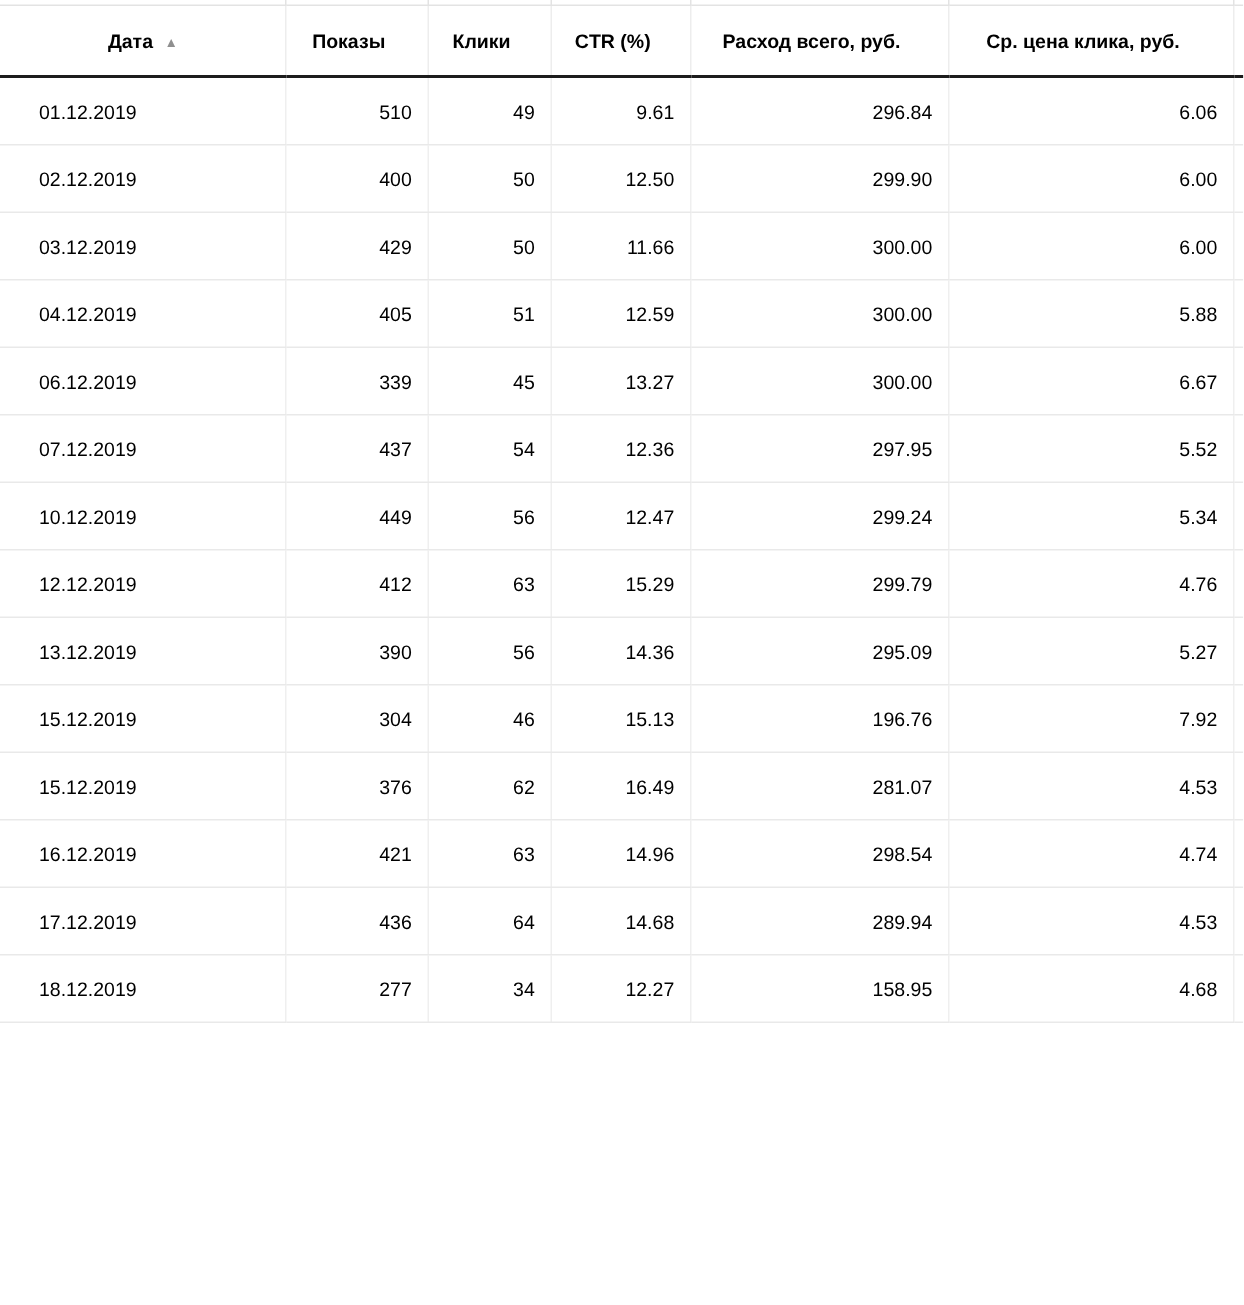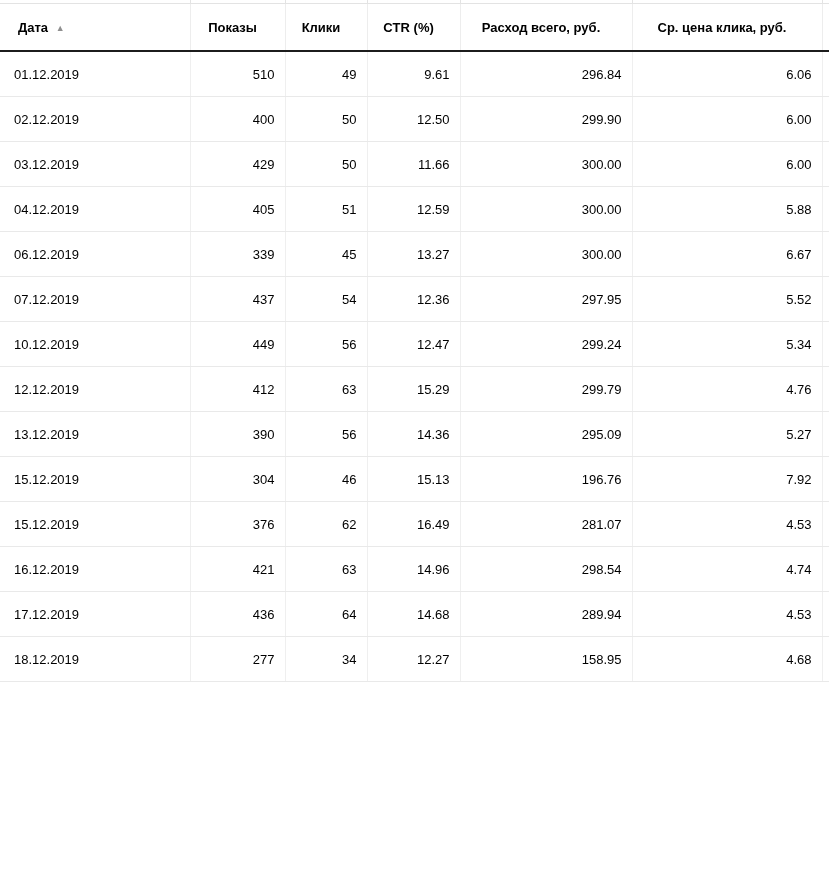--- a/index.html
+++ b/index.html
@@ -37,22 +37,22 @@
     font-weight: bold;
     font-size: 13px;
     color: #000000;
     text-align: center;
     padding-right: 10px;
     border-bottom: 2px solid #1c1c1c;
     border-right: 1px solid #ededed;
     cursor: pointer;
   }
   tr.header-row th.c-date {
-    text-align: left;
-    padding-left: 18px;
+    text-align: center;
+    padding-left: 1px;
     padding-right: 0;
   }
   tr.header-row th.spacer {
     border-right: none;
     padding: 0;
     cursor: default;
   }
   .sort-icon {
     color: #8f8f8f;
     font-size: 9px;
@@ -63,21 +63,21 @@
   
   tbody td {
     height: 44px;
     vertical-align: middle;
     border-bottom: 1px solid #e9e9e9;
     border-right: 1px solid #efefef;
     font-size: 13px;
     color: #000000;
   }
   tbody td.num { text-align: right; padding-right: 10px; }
-  tbody td.c-date { text-align: left; padding-left: 14px; }
+  tbody td.c-date { text-align: left; padding-left: 26px; }
   tbody td.spacer { border-right: none; }
 </style>
 </head>
 <body>
 
 <div class="page">
   <table class="report">
     <colgroup>
       <col style="width:190px">
       <col style="width:95px">

